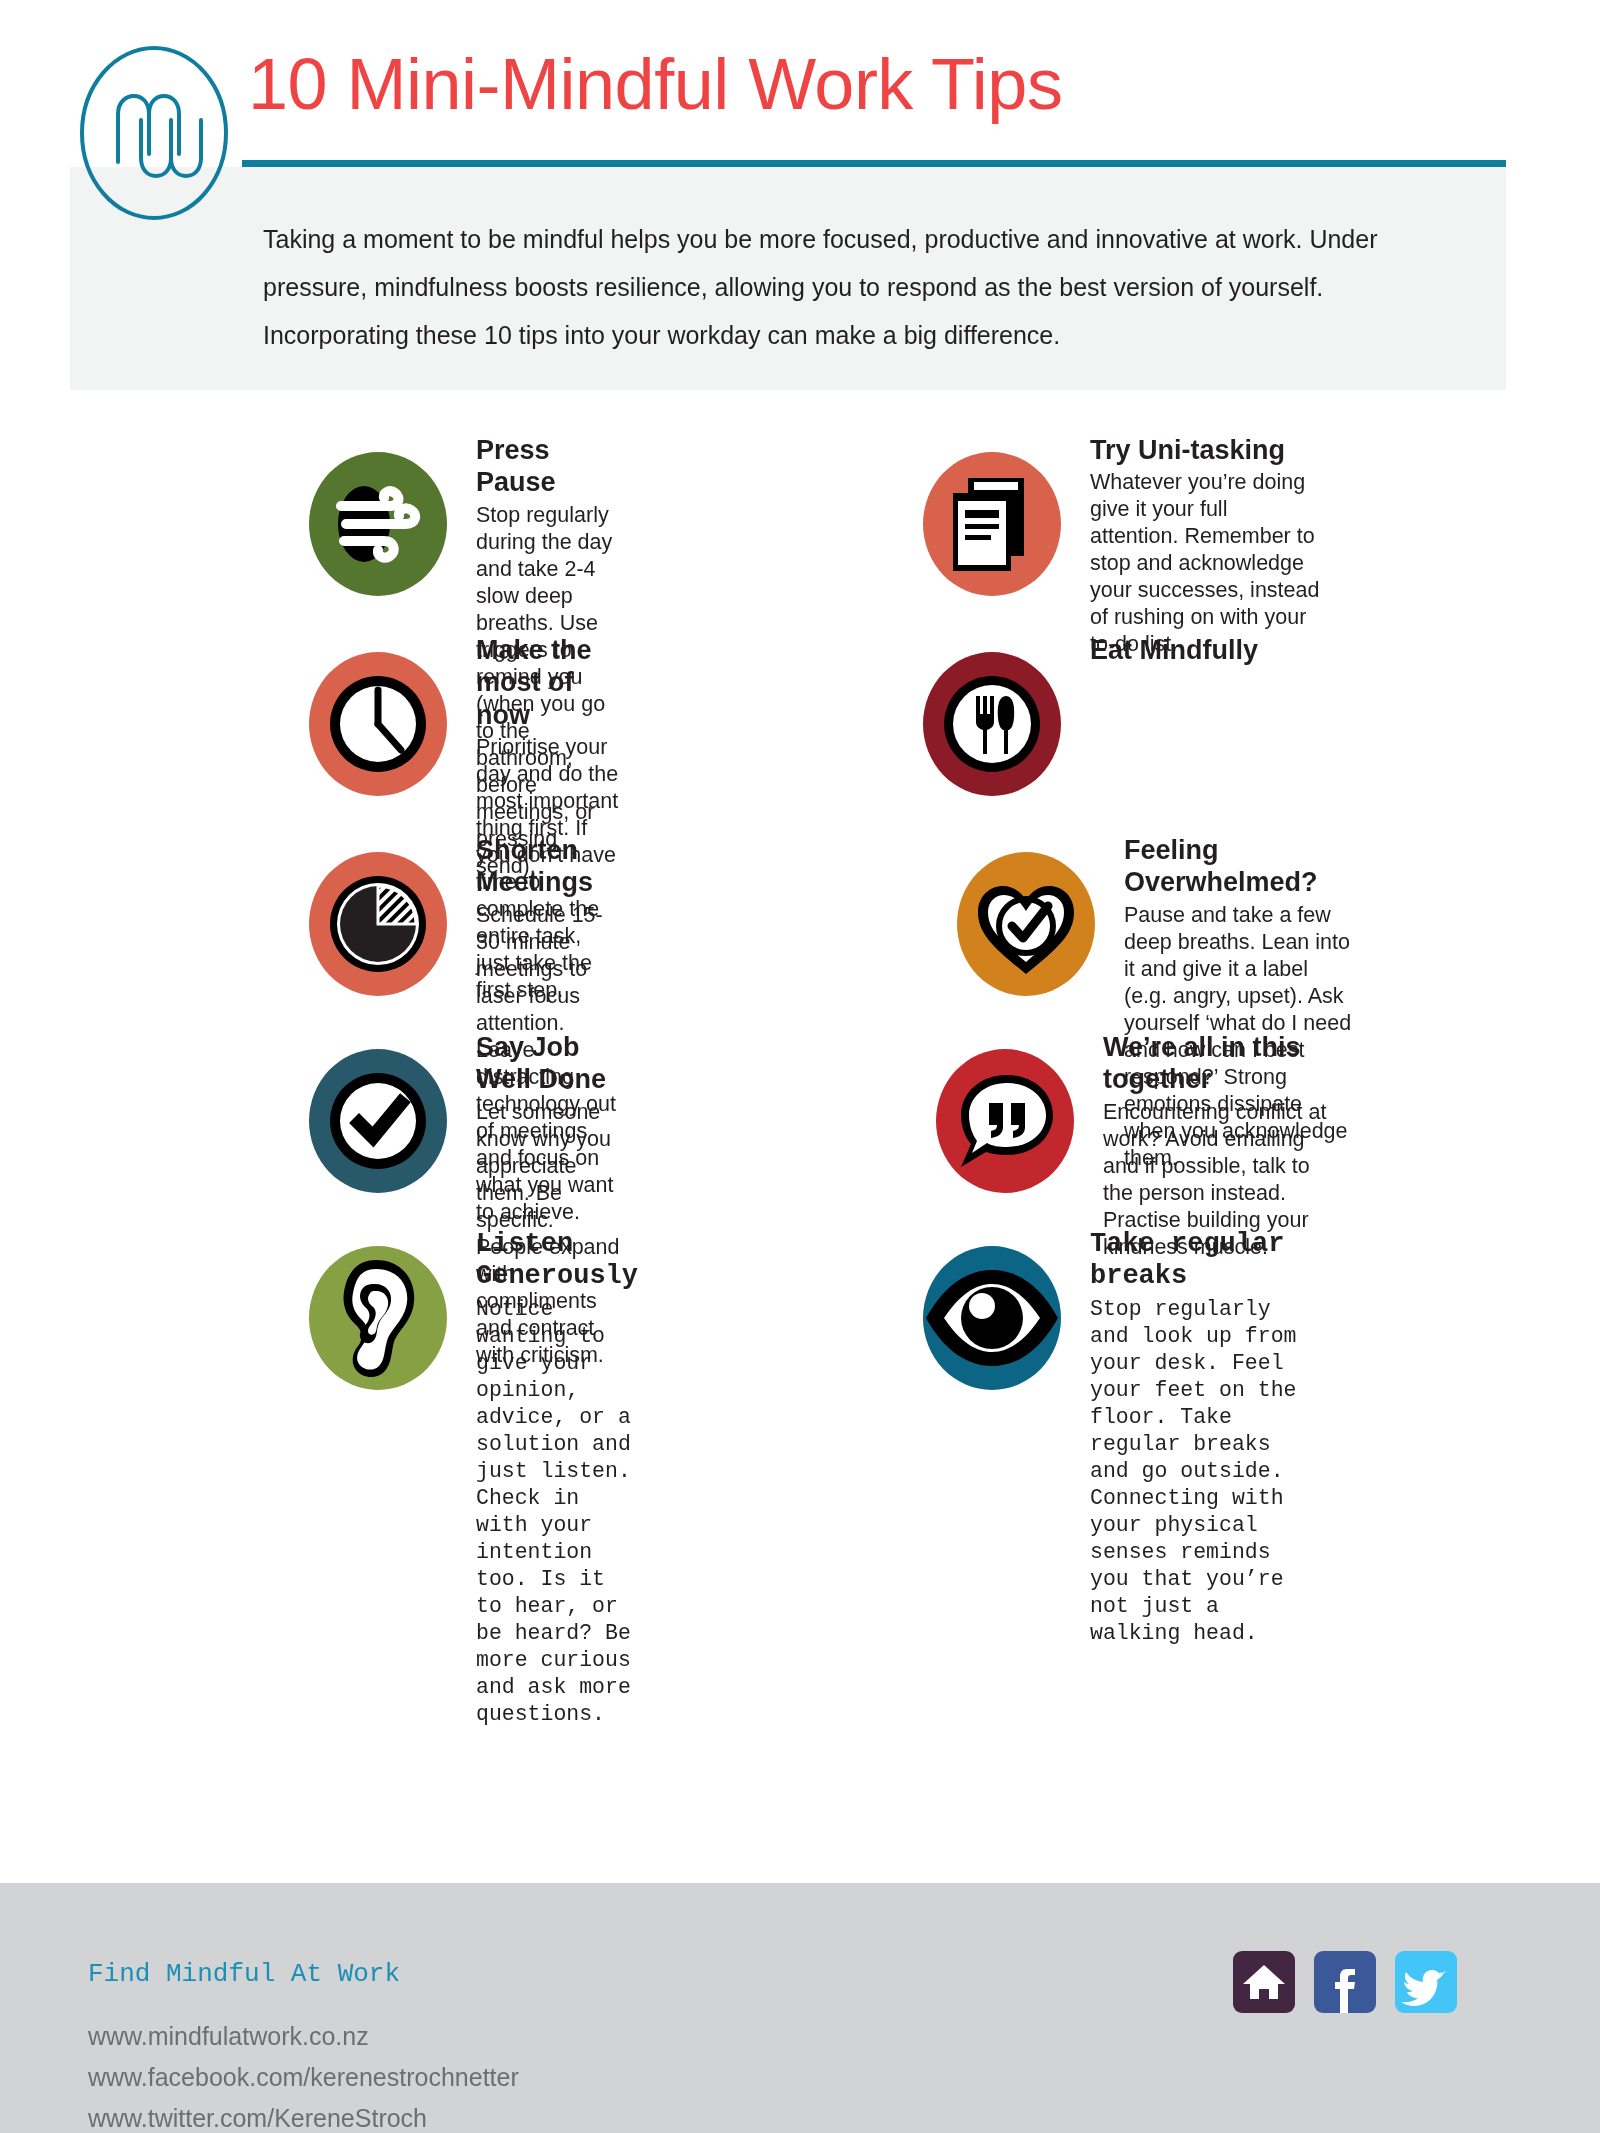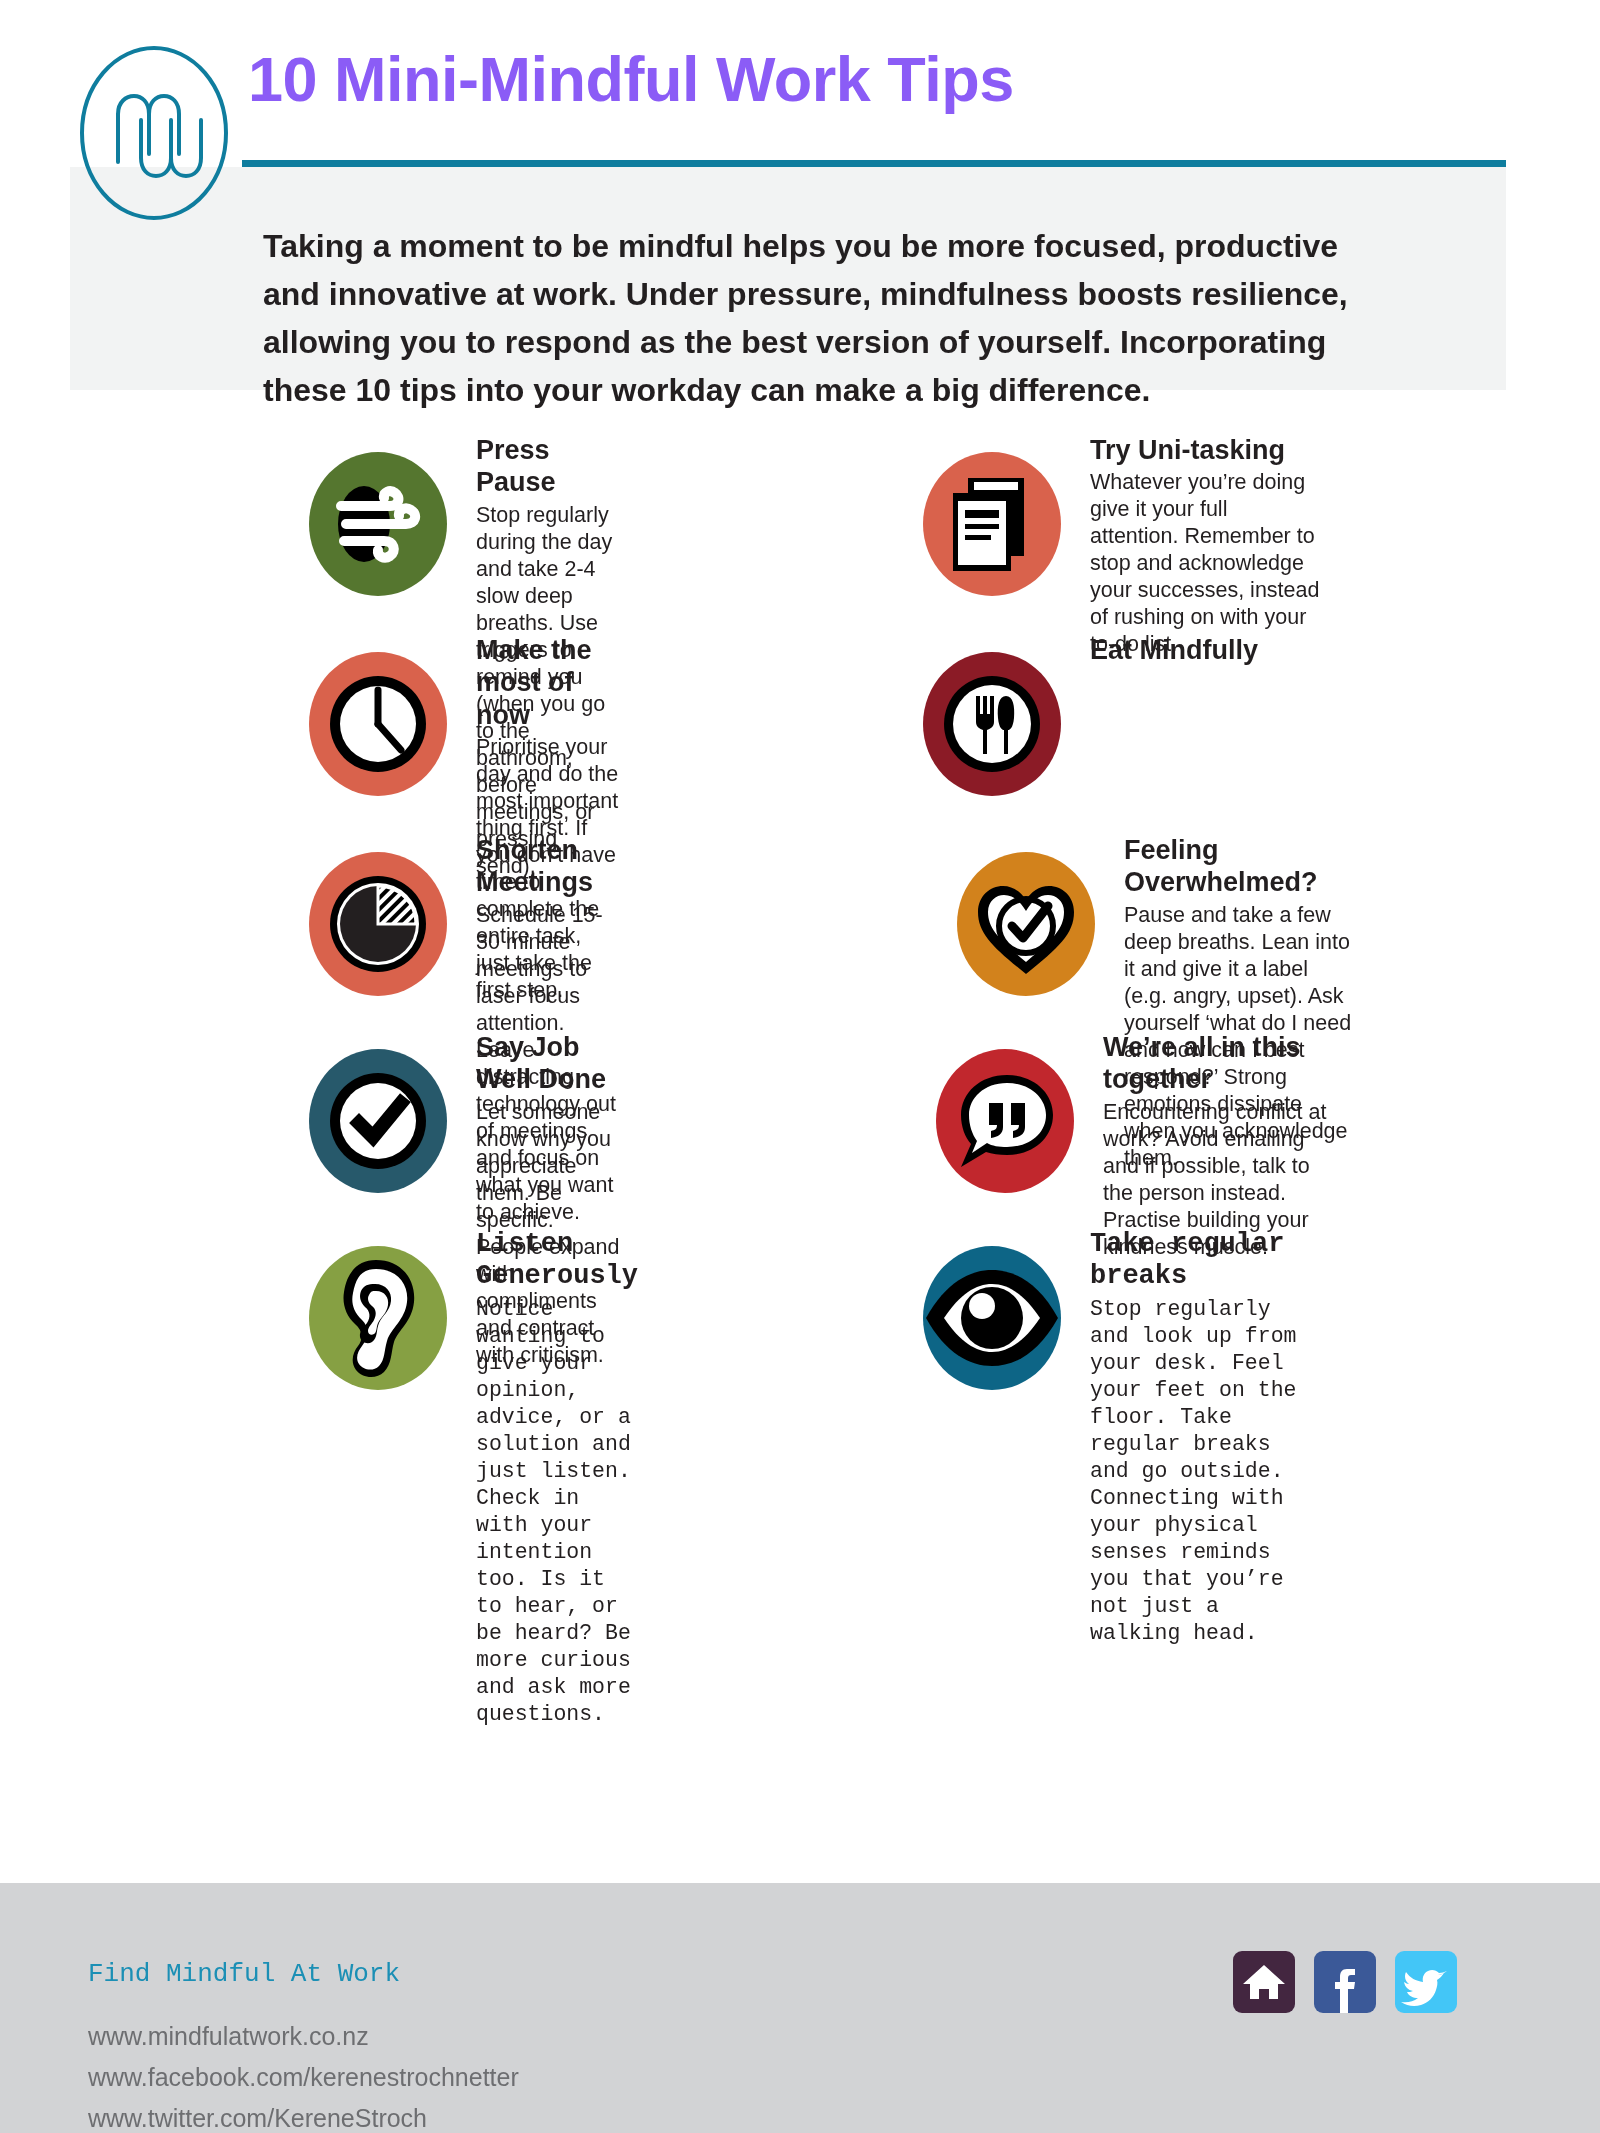--- a/index.html
+++ b/index.html
@@ -29,23 +29,23 @@
     height: 178px;
     z-index: 5;
   }
   .title-row {
     position: absolute;
     left: 248px;
     top: 48px;
     right: 90px;
   }
   .page-title {
-    font-size: 63px;
-    font-weight: 700;
-    color: #8b5cf6;
+    font-size: 72px;
+    font-weight: 400;
+    color: #ef4444;
     letter-spacing: -0.5px;
     line-height: 1;
     margin: 0;
     white-space: nowrap;
   }
   .title-rule {
     position: absolute;
     left: 242px;
     top: 160px;
     width: 1264px;
@@ -58,24 +58,24 @@
     top: 167px;
     width: 1436px;
     height: 223px;
     background: #f2f3f3;
   }
   .intro-text {
     position: absolute;
     left: 263px;
     top: 190px;
     width: 1140px;
-    font-size: 32px;
+    font-size: 25px;
     line-height: 48px;
     color: #231f20;
-    font-weight: 700;
+    font-weight: 400;
   }
 
   
   .tips {
     position: absolute;
     left: 0;
     top: 430px;
     width: 1600px;
   }
   .tip-row {

